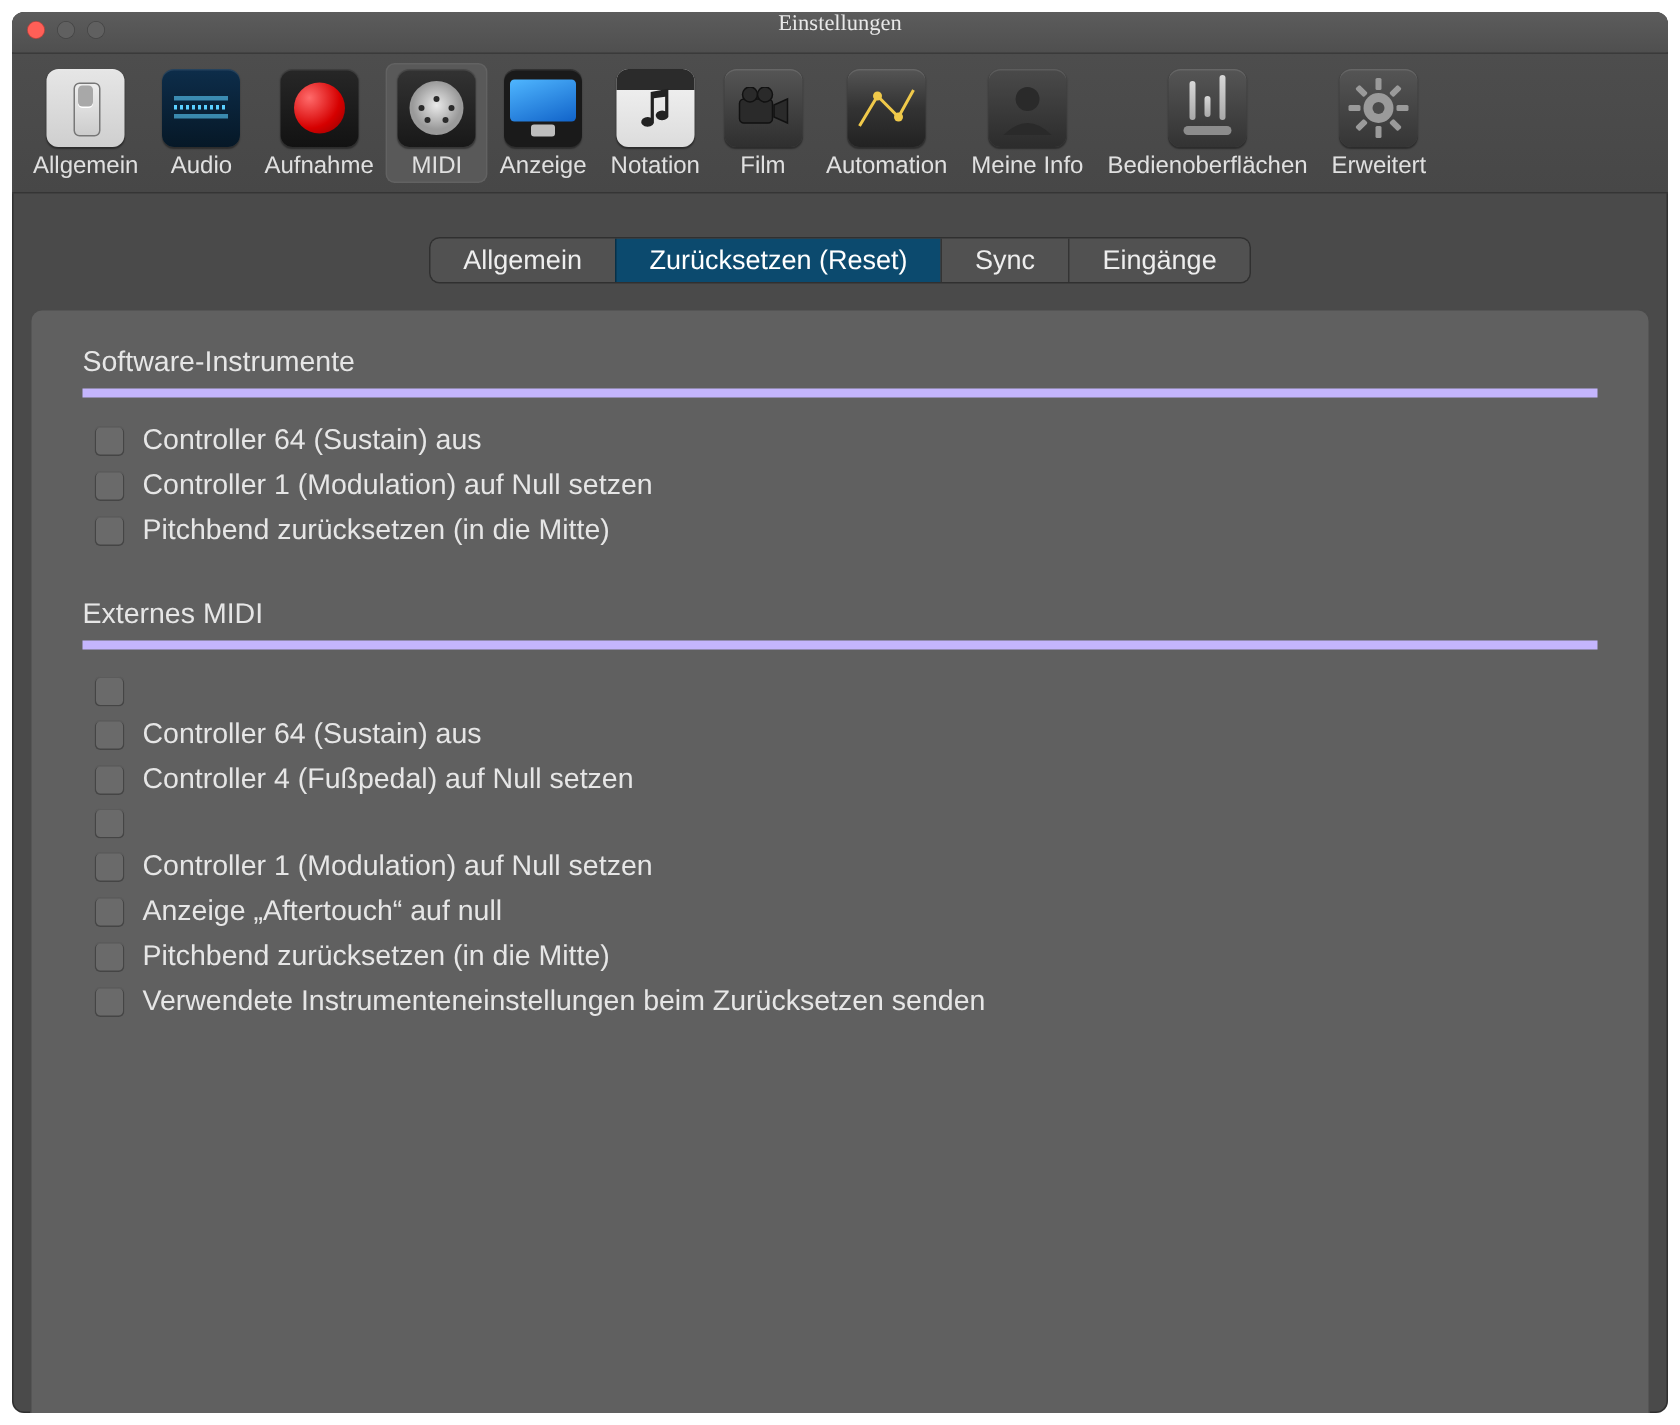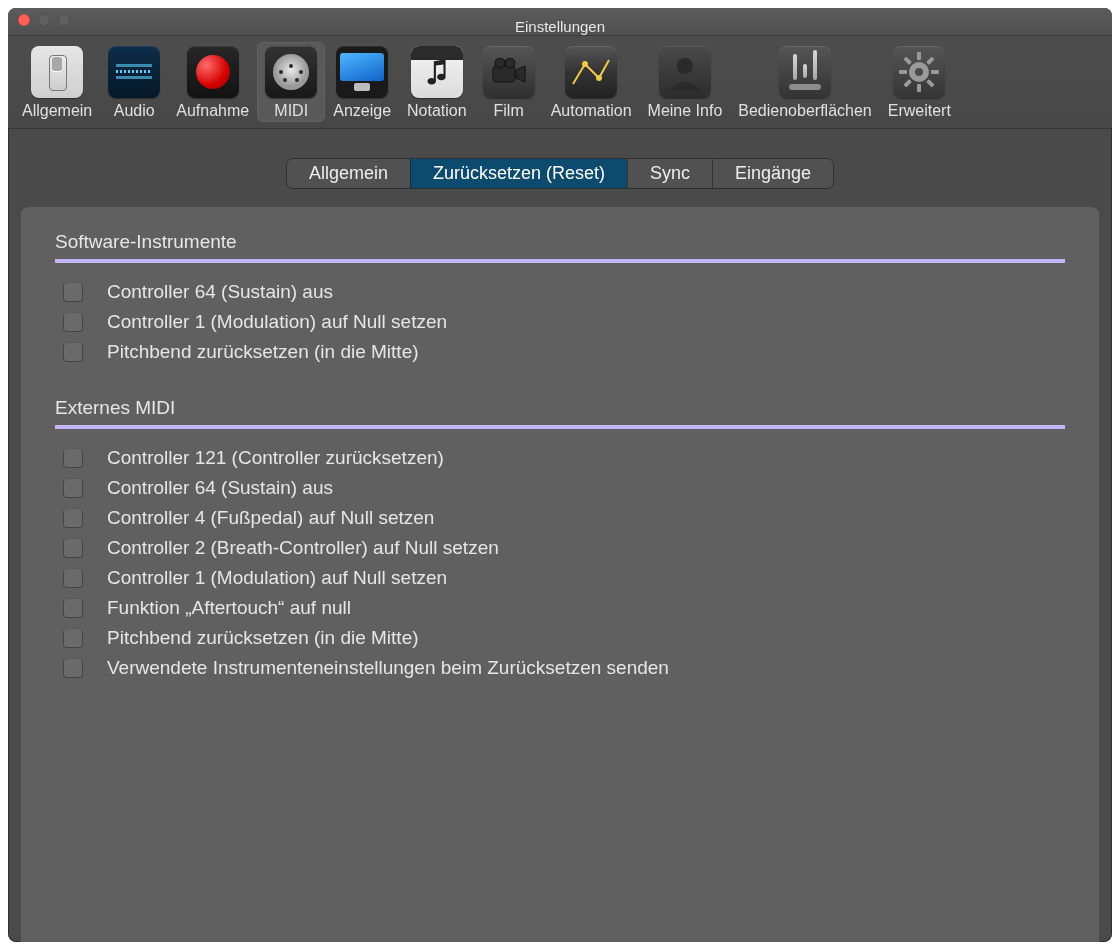--- a/index.html
+++ b/index.html
@@ -13,24 +13,25 @@
     height: 934px;
     margin: 8px;
     background: #4a4a4a;
     border-radius: 8px;
     overflow: hidden;
     box-shadow: inset 0 0 0 1px rgba(0,0,0,.35);
   }
   .titlebar {
     height: 27px;
     display: flex;
-    align-items: flex-end;
+    align-items: flex-start;
     background: linear-gradient(#5c5c5c,#4f4f4f);
     border-bottom: 1px solid #3a3a3a;
     position: relative;
+    font-family: Liberation Serif, serif;
   }
   .traffic {
     display:flex; gap:8px; padding-left:10px;
     position:absolute; left:0; top:6px;
   }
   .traffic .dot { width:12px; height:12px; border-radius:50%; box-shadow: inset 0 0 0 .5px rgba(0,0,0,.3); }
   .dot.red { background:#ff5f57; }
   .dot.gray { background:#606060; }
   .title {
     flex:1; text-align:center; font-size:15px; color:#e8e8e8;
@@ -111,23 +112,23 @@
   .panel {
     background:#606060;
     border:1px solid #4a4a4a;
     border-radius:8px;
     padding: 24px 34px 60px;
     min-height: 680px;
   }
   .group { margin-bottom: 30px; }
   .ghead {
     color:#e6e6e6; font-size:19px;
-    border-bottom:4px solid #c4b5fd; padding-bottom:6px; margin-bottom:14px;
-  }
-  .row { display:flex; align-items:center; gap:24px; padding:4px 0 4px 8px; }
+    border-bottom:6px solid #c4b5fd; padding-bottom:6px; margin-bottom:14px;
+  }
+  .row { display:flex; align-items:center; gap:12px; padding:4px 0 4px 8px; }
   .chk {
     width:20px; height:20px; border-radius:4px;
     background:#6a6a6a; box-shadow: inset 0 1px 0 rgba(255,255,255,.12), inset 0 0 0 1px rgba(0,0,0,.35);
   }
   .row span.label { color:#e6e6e6; font-size:19px; }
 </style>
 </head>
 <body>
 
 <div class="window">
@@ -254,41 +255,39 @@
         <div class="row">
           <div class="chk"></div>
           <span class="label">Pitchbend zurücksetzen (in die Mitte)</span>
         </div>
       </div>
 
       <div class="group">
         <div class="ghead">Externes MIDI</div>
         <div class="row">
           <div class="chk"></div>
-          <span class="label">Controller 121 (Controller zurücksetzen)</span>
         </div>
         <div class="row">
           <div class="chk"></div>
           <span class="label">Controller 64 (Sustain) aus</span>
         </div>
         <div class="row">
           <div class="chk"></div>
           <span class="label">Controller 4 (Fußpedal) auf Null setzen</span>
         </div>
         <div class="row">
           <div class="chk"></div>
-          <span class="label">Controller 2 (Breath-Controller) auf Null setzen</span>
         </div>
         <div class="row">
           <div class="chk"></div>
           <span class="label">Controller 1 (Modulation) auf Null setzen</span>
         </div>
         <div class="row">
           <div class="chk"></div>
-          <span class="label">Funktion „Aftertouch“ auf null</span>
+          <span class="label">Anzeige „Aftertouch“ auf null</span>
         </div>
         <div class="row">
           <div class="chk"></div>
           <span class="label">Pitchbend zurücksetzen (in die Mitte)</span>
         </div>
         <div class="row">
           <div class="chk"></div>
           <span class="label">Verwendete Instrumenteneinstellungen beim Zurücksetzen senden</span>
         </div>
       </div>

